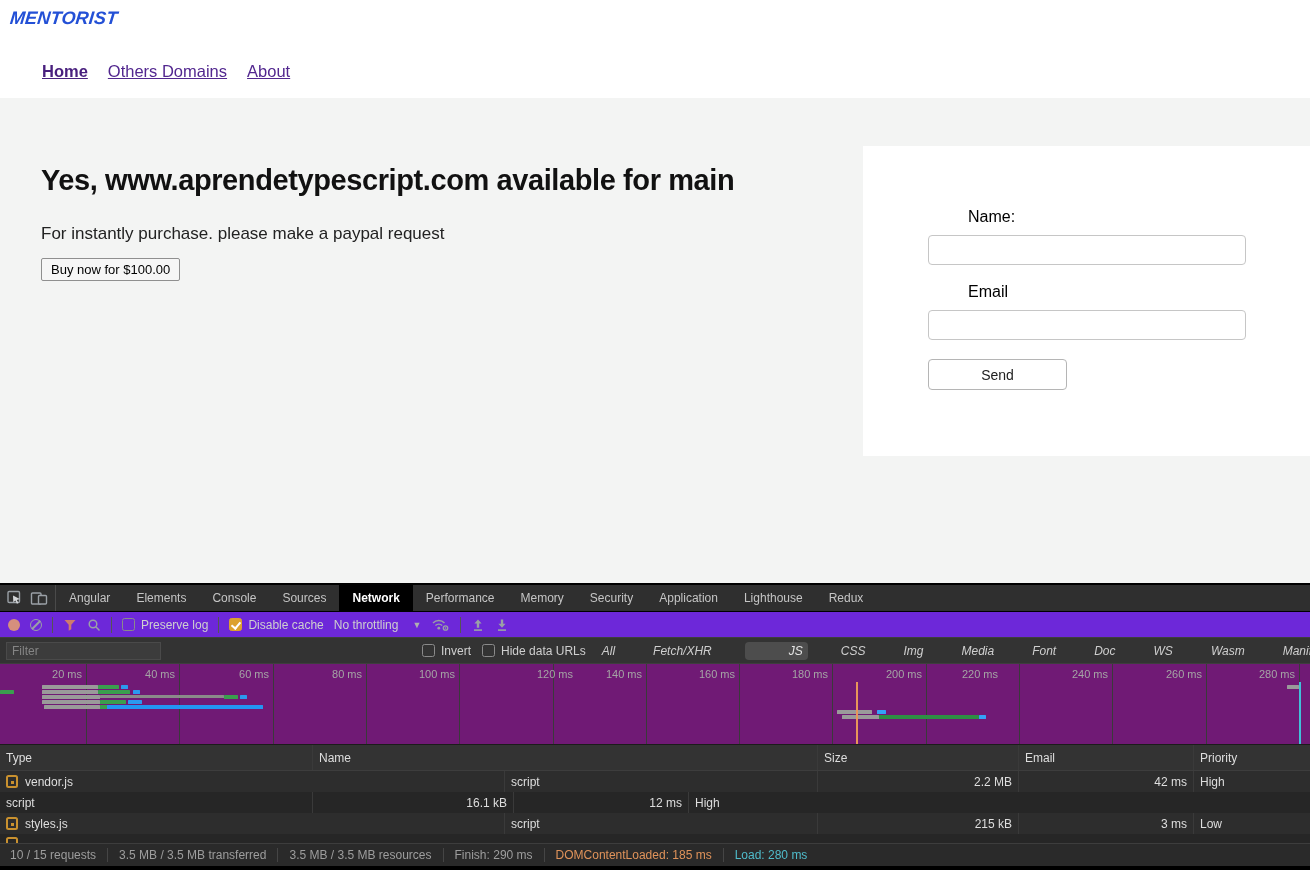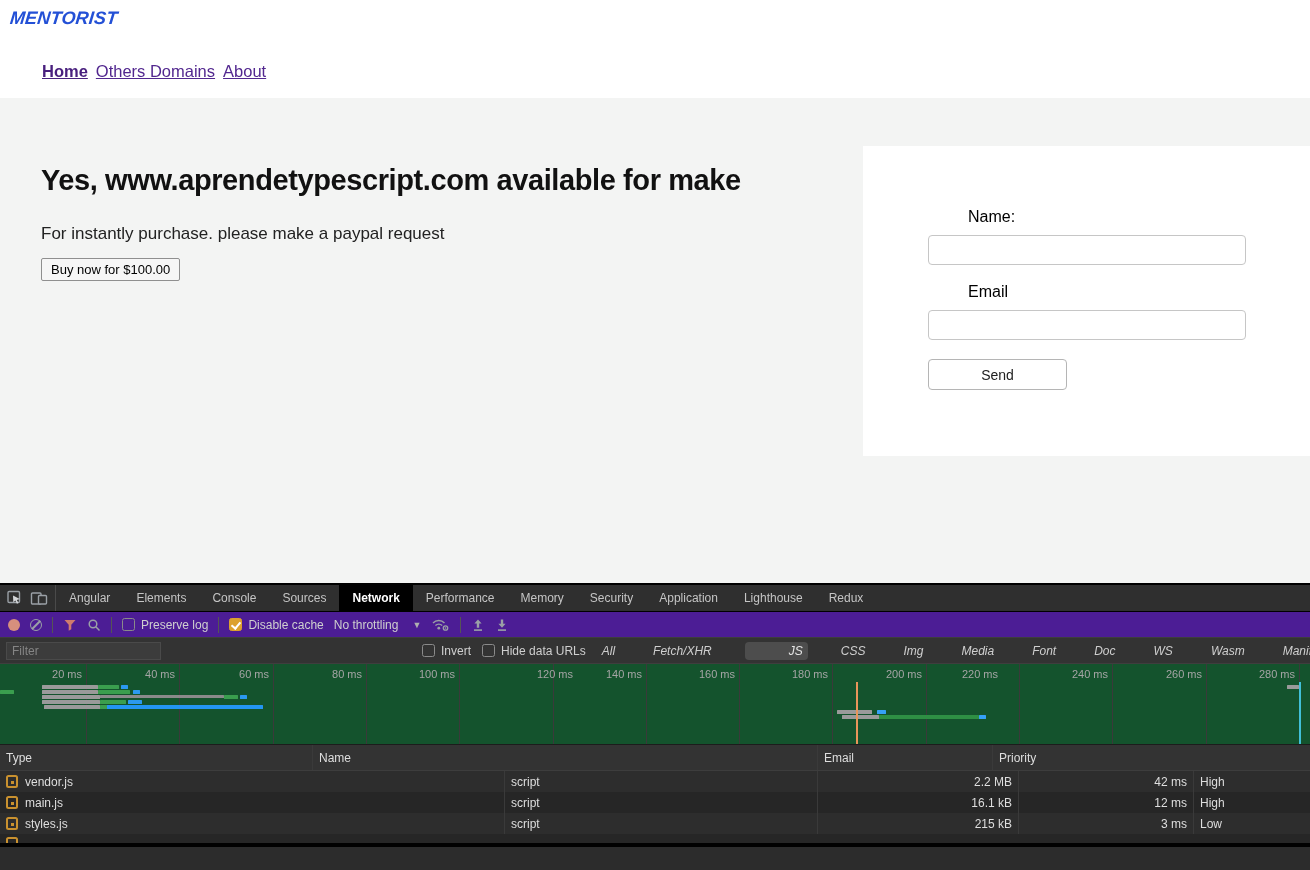--- a/index.html
+++ b/index.html
@@ -3,21 +3,21 @@
 <meta charset="utf-8">
 <style>
   * { margin:0; padding:0; box-sizing:border-box; }
   html,body { width:1310px; height:870px; overflow:hidden; background:#fff;
     font-family:"Liberation Sans", sans-serif; }
 
   
   .page-header { position:relative; width:100%; height:98px; background:#fff; }
   .logo { position:absolute; left:10px; top:8px; font-size:18px; font-weight:bold;
     font-style:italic; color:#2350d6; letter-spacing:.2px; transform:skewX(-6deg); }
-  .nav { position:absolute; left:42px; top:62px; display:flex; gap:8px; font-size:16.5px; }
+  .nav { position:absolute; left:42px; top:62px; display:flex; gap:20px; font-size:16.5px; }
   .nav a { color:#52278f; text-decoration:underline; cursor:pointer; }
   .nav a.active { font-weight:bold; color:#49207e; }
 
   .page-main { position:relative; width:100%; height:485px; background:#f3f4f3; }
   .sale-heading { position:absolute; left:41px; top:66px; font-size:29px; font-weight:bold;
     color:#111; letter-spacing:-.4px; }
   .sale-sub { position:absolute; left:41px; top:126px; font-size:17px; color:#222; }
   .buy-btn { position:absolute; left:41px; top:160px; font-size:13px; color:#000;
     background:#f6f6f6; border:1px solid #8f8f8f; border-radius:2px; padding:3px 9px;
     font-family:"Liberation Sans",sans-serif; cursor:pointer; }
@@ -37,21 +37,21 @@
     background:#2c2c2c; border-top:2px solid #000; color:#c8c8c8; font-size:12px; }
 
   .dt-tabbar { height:27px; background:#2f2f2f; border-bottom:1px solid #000;
     display:flex; align-items:stretch; }
   .dt-tabbar-icons { display:flex; align-items:center; gap:6px; padding:0 6px;
     border-right:1px solid #4a4a4a; }
   .icon-btn { display:flex; align-items:center; justify-content:center; cursor:pointer; }
   .dt-tab { display:flex; align-items:center; padding:0 13px; color:#c5c5c5; cursor:pointer; white-space:nowrap; }
   .dt-tab.active { background:#000; color:#fff; font-weight:bold; }
 
-  .dt-toolbar { height:26px; background:#4c1d95; display:flex; align-items:center; gap:10px;
+  .dt-toolbar { height:26px; background:#6d28d9; display:flex; align-items:center; gap:10px;
     padding:0 8px; border-bottom:1px solid #3e3e3e; }
   .v-div { width:1px; height:16px; background:#555; }
   .record-dot { width:12px; height:12px; border-radius:50%; background:#d68f7d; cursor:pointer; }
   .clear-icon { position:relative; width:12px; height:12px; border:1.6px solid #9aa0a6;
     border-radius:50%; cursor:pointer; }
   .clear-icon::after { content:""; position:absolute; left:-1px; top:4.2px; width:12px; height:1.6px;
     background:#9aa0a6; transform:rotate(-45deg); }
   .chk { display:inline-block; width:13px; height:13px; border:1.5px solid #8a8a8a;
     border-radius:2.5px; background:transparent; position:relative; cursor:pointer; flex:none; }
   .chk.checked { background:#dca12e; border-color:#dca12e; }
@@ -62,21 +62,21 @@
 
   .dt-filterbar { height:26px; background:#333; display:flex; align-items:center; gap:11px;
     padding:0 6px; border-bottom:1px solid #3e3e3e; }
   .filter-input { width:155px; height:18px; background:#3c3c3c; border:1px solid #4a4a4a;
     color:#c8c8c8; font-size:12px; padding:0 5px; margin-right:250px; }
   .filter-input::placeholder { color:#858585; }
   .type-chips { display:flex; gap:28px;font-style:italic; }
   .chip { padding:2px 5px; border-radius:4px; cursor:pointer; color:#cfcfcf; white-space:nowrap; }
   .chip.active { background:#4d4d4d; color:#e6e6e6;padding-left:44px; }
 
-  .overview { position:relative; height:81px; background:#14532d; border-bottom:1px solid #1c1c1c; overflow:hidden;padding-left:48px; }
+  .overview { position:relative; height:81px; background:#701a75; border-bottom:1px solid #1c1c1c; overflow:hidden;padding-left:48px; }
   .grid-line { position:absolute; top:0; bottom:0; width:1px; background:#3a3a3a; }
   .tick-label { position:absolute; top:4px; width:58px; text-align:right; font-size:11px; color:#a5a5a5; }
   .wf-bar { position:absolute; height:4px; border-radius:0.5px; }
   .wf-bar.thin { height:3px; }
   .event-line { position:absolute; top:18px; bottom:0; width:1.5px; }
 
   .net-table { background:#282828; }
   .nt-row { display:flex; height:21px; align-items:center; overflow:hidden; }
   .nt-header { height:26px; background:#333; color:#ccc; border-bottom:1px solid #3d3d3d; }
   .nt-cell { height:100%; display:flex; align-items:center; padding:0 6px;
@@ -104,21 +104,21 @@
 <div class="page-header">
   <div class="logo">MENTORIST</div>
   <div class="nav">
       <a class="active">Home</a>
       <a>Others Domains</a>
       <a>About</a>
     </div>
 </div>
 
 <div class="page-main">
-  <div class="sale-heading">Yes, www.aprendetypescript.com available for make</div>
+  <div class="sale-heading">Yes, www.aprendetypescript.com available for main</div>
   <div class="sale-sub">For instantly purchase. please make a paypal request</div>
   <button class="buy-btn">Buy now for $100.00</button>
 
   <div class="contact-card">
     <div class="card-label lbl-name">Name:</div>
     <input class="card-input inp-name" type="text" value="" style="">
     <div class="card-label lbl-email">Email</div>
     <input class="card-input inp-email" type="text" value="" style="">
     <button class="send-btn">Send</button>
   </div>
@@ -293,20 +293,21 @@
       <div class="wf-bar" style="left: 879px; width: 100px; top: 51px; background: rgb(46, 143, 68);"></div>
       <div class="wf-bar" style="left: 979px; width: 7px; top: 51px; background: rgb(53, 161, 247);"></div>
       <div class="event-line" style="left: 856px; background: rgb(232, 149, 90);"></div>
       <div class="event-line" style="left: 1299px; background: rgb(65, 192, 216);"></div>
     </div>
 
   <div class="net-table">
     <div class="nt-row nt-header">
         <div class="nt-cell col-type">Type</div>
         <div class="nt-cell col-name">Name</div>
+        <div class="nt-cell col-size">Size</div>
         <div class="nt-cell col-time">Email</div>
         <div class="nt-cell col-priority">Priority</div>
       </div>
     <div>
         <div class="nt-row odd">
           <div class="nt-cell col-name">
             <span class="js-file-icon"></span>
             <span>vendor.js</span>
           </div>
           <div class="nt-cell col-type">
@@ -316,24 +317,20 @@
             <span>2.2 MB</span>
           </div>
           <div class="nt-cell col-time">
             <span>42 ms</span>
           </div>
           <div class="nt-cell col-priority">
             <span>High</span>
           </div>
         </div>
         <div class="nt-row even">
-          <div class="nt-cell col-name">
-            <span class="js-file-icon"></span>
-            <span>main.js</span>
-          </div>
           <div class="nt-cell col-type">
             <span>script</span>
           </div>
           <div class="nt-cell col-size">
             <span>16.1 kB</span>
           </div>
           <div class="nt-cell col-time">
             <span>12 ms</span>
           </div>
           <div class="nt-cell col-priority">
@@ -357,14 +354,22 @@
           <div class="nt-cell col-priority">
             <span>Low</span>
           </div>
         </div>
       </div>
     <div class="nt-partial">
       <span class="js-file-icon" style="margin-top:3px"></span>
     </div>
   </div>
 
+  <div class="statusbar">
+      <span class="sb-item">10 / 15 requests</span>
+      <span class="sb-item">3.5 MB / 3.5 MB transferred</span>
+      <span class="sb-item">3.5 MB / 3.5 MB resources</span>
+      <span class="sb-item">Finish: 290 ms</span>
+      <span class="sb-item" style="color: rgb(224, 147, 90);">DOMContentLoaded: 185 ms</span>
+      <span class="sb-item" style="color: rgb(79, 188, 203);">Load: 280 ms</span>
+    </div>
   <div class="bottom-strip"></div>
 </div>
 
 </body></html>

